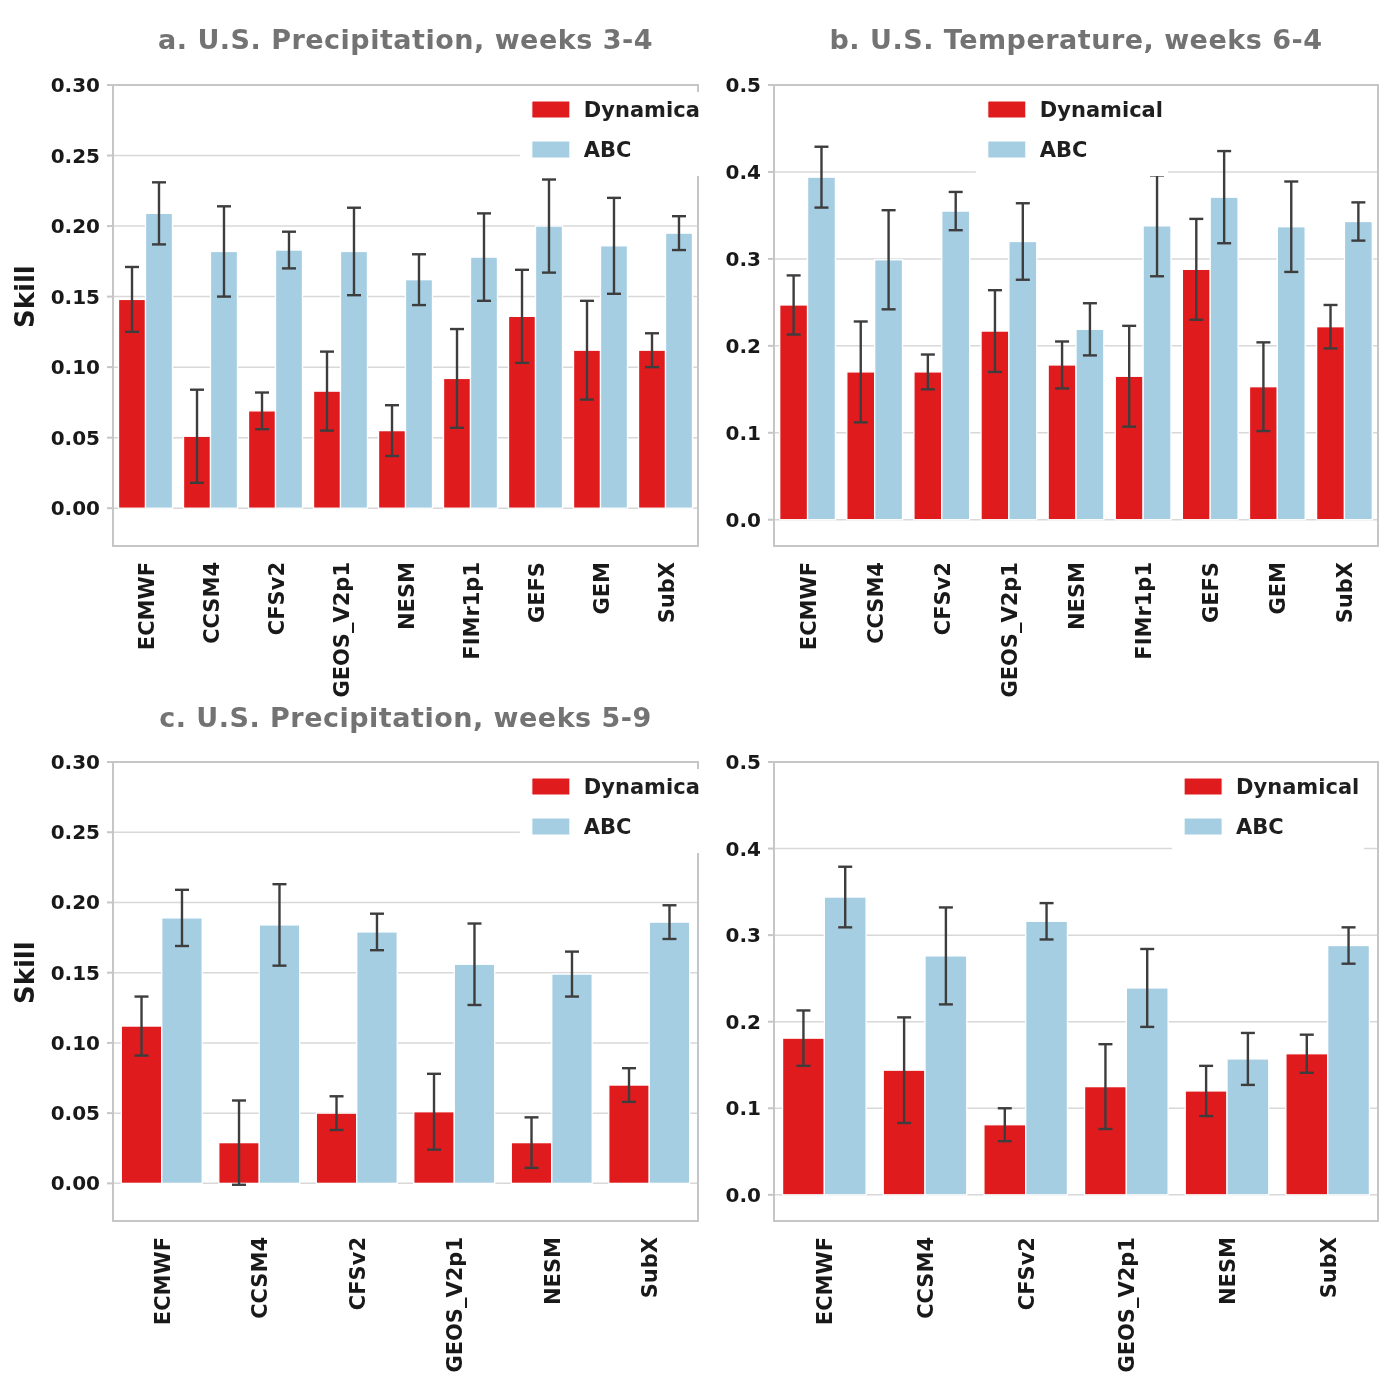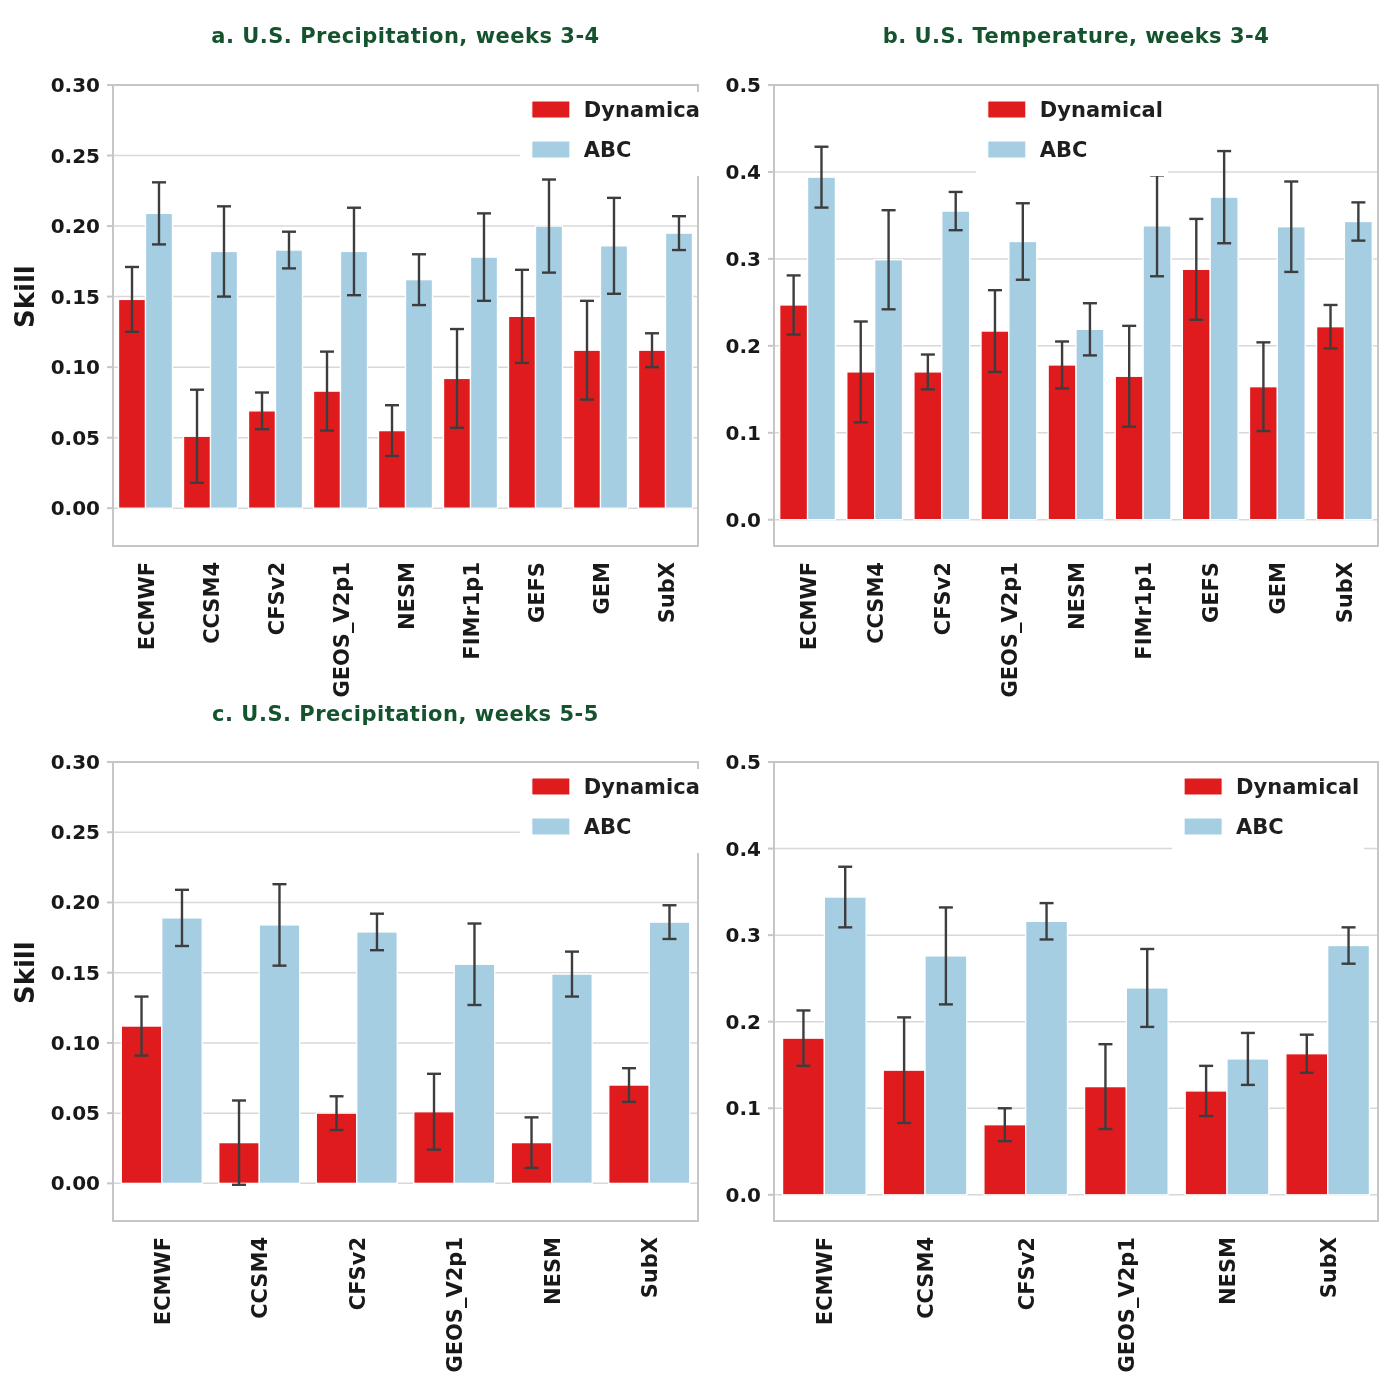--- a/index.html
+++ b/index.html
@@ -2,21 +2,21 @@
 <html><head>
 <meta charset="utf-8">
 <style>
   html, body { margin:0; padding:0; background:#ffffff; }
   body { width:1400px; height:1400px; font-family:"DejaVu Sans", "Liberation Sans", sans-serif; }
   .figure { position:relative; width:1400px; height:1400px; display:grid;
             grid-template-columns:700px 700px; grid-template-rows:700px 700px; }
   .panel { position:relative; width:700px; height:700px; }
   .panel svg { position:absolute; left:0; top:0; }
   .panel-title { position:absolute; text-align:center; font-weight:bold;
-                 font-size:21px; color:#14532d; letter-spacing:0.5px; }
+                 font-size:27px; color:#737373; letter-spacing:0.5px; }
   .panel-left  .panel-title { left:113px; width:585px; }
   .panel-right .panel-title { left:74px;  width:604px; }
   .row-top    .panel-title { top:24px; }
   .row-bottom .panel-title { top:2px;  }
   svg text { font-family:"DejaVu Sans", "Liberation Sans", sans-serif; font-weight:bold; fill:#191919; }
   svg text.ytick { font-size:20px; }
   svg text.xtick { font-size:21px; }
   svg text.ylab  { font-size:26px; }
   svg text.leg   { font-size:21px; fill:#1f1f1f; }
 </style>
@@ -335,21 +335,21 @@
           <text x="652.4444444444445" y="562" text-anchor="end" class="xtick" transform="rotate(-90 652.4444444444445 562)">SubX</text>
         </g>
         <g>
           <rect x="275.81600000000003" y="92" width="192" height="84" fill="#ffffff"></rect>
           <rect x="287.81600000000003" y="101" width="38" height="17" rx="1.5" fill="#e01b1e" stroke="#ffffff" stroke-width="1"></rect>
           <text x="339.81600000000003" y="117" class="leg">Dynamical</text>
           <rect x="287.81600000000003" y="141" width="38" height="17" rx="1.5" fill="#a6cee3" stroke="#ffffff" stroke-width="1"></rect>
           <text x="339.81600000000003" y="157" class="leg">ABC</text>
         </g>
       </svg>
-    <div class="panel-title">b. U.S. Temperature, weeks 3-4</div>
+    <div class="panel-title">b. U.S. Temperature, weeks 6-4</div>
   </div>
   <div class="panel panel-left row-bottom">
     <svg id="chart-2" width="700" height="700">
         <g>
           <line x1="113" x2="698" y1="483.362" y2="483.362" stroke="#d8d8d8" stroke-width="1.5"></line>
           <line x1="113" x2="698" y1="413.135" y2="413.135" stroke="#d8d8d8" stroke-width="1.5"></line>
           <line x1="113" x2="698" y1="342.908" y2="342.908" stroke="#d8d8d8" stroke-width="1.5"></line>
           <line x1="113" x2="698" y1="272.68100000000004" y2="272.68100000000004" stroke="#d8d8d8" stroke-width="1.5"></line>
           <line x1="113" x2="698" y1="202.454" y2="202.454" stroke="#d8d8d8" stroke-width="1.5"></line>
           <line x1="113" x2="698" y1="132.22699999999998" y2="132.22699999999998" stroke="#d8d8d8" stroke-width="1.5"></line>
@@ -458,21 +458,21 @@
           <text x="657.25" y="537" text-anchor="end" class="xtick" transform="rotate(-90 657.25 537)">SubX</text>
         </g>
         <g>
           <rect x="519.8599999999999" y="69" width="192" height="84" fill="#ffffff"></rect>
           <rect x="531.8599999999999" y="78" width="38" height="17" rx="1.5" fill="#e01b1e" stroke="#ffffff" stroke-width="1"></rect>
           <text x="583.8599999999999" y="94" class="leg">Dynamical</text>
           <rect x="531.8599999999999" y="118" width="38" height="17" rx="1.5" fill="#a6cee3" stroke="#ffffff" stroke-width="1"></rect>
           <text x="583.8599999999999" y="134" class="leg">ABC</text>
         </g>
       </svg>
-    <div class="panel-title">c. U.S. Precipitation, weeks 5-5</div>
+    <div class="panel-title">c. U.S. Precipitation, weeks 5-9</div>
   </div>
   <div class="panel panel-right row-bottom">
     <svg id="chart-3" width="700" height="700">
         <g>
           <line x1="74" x2="678" y1="494.837" y2="494.837" stroke="#d8d8d8" stroke-width="1.5"></line>
           <line x1="74" x2="678" y1="408.26959999999997" y2="408.26959999999997" stroke="#d8d8d8" stroke-width="1.5"></line>
           <line x1="74" x2="678" y1="321.70219999999995" y2="321.70219999999995" stroke="#d8d8d8" stroke-width="1.5"></line>
           <line x1="74" x2="678" y1="235.13479999999998" y2="235.13479999999998" stroke="#d8d8d8" stroke-width="1.5"></line>
           <line x1="74" x2="678" y1="148.56739999999996" y2="148.56739999999996" stroke="#d8d8d8" stroke-width="1.5"></line>
           <line x1="74" x2="678" y1="62" y2="62" stroke="#d8d8d8" stroke-width="1.5"></line>

